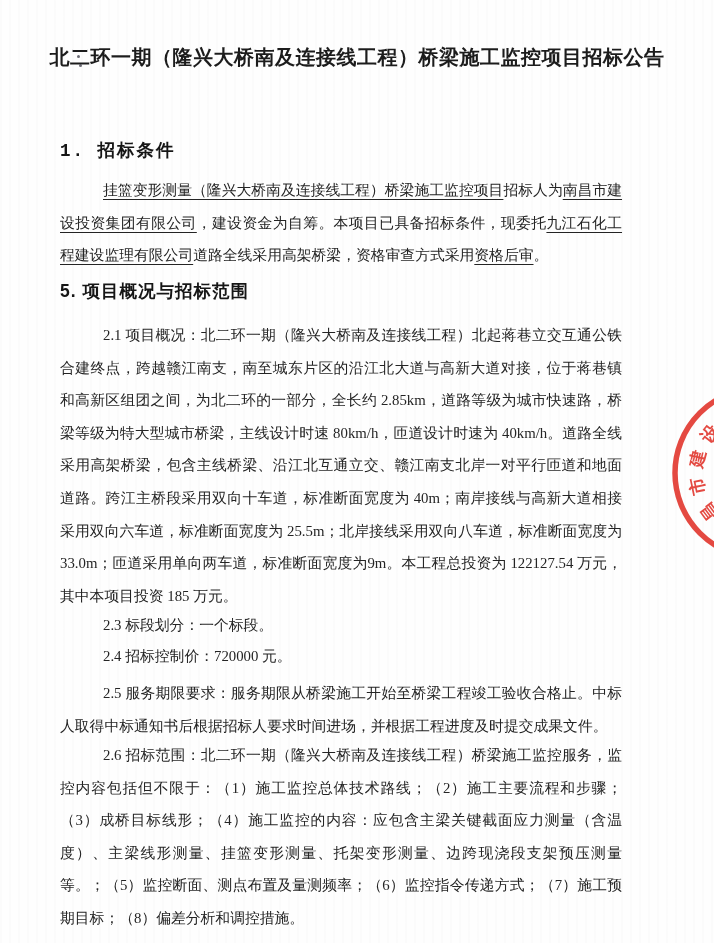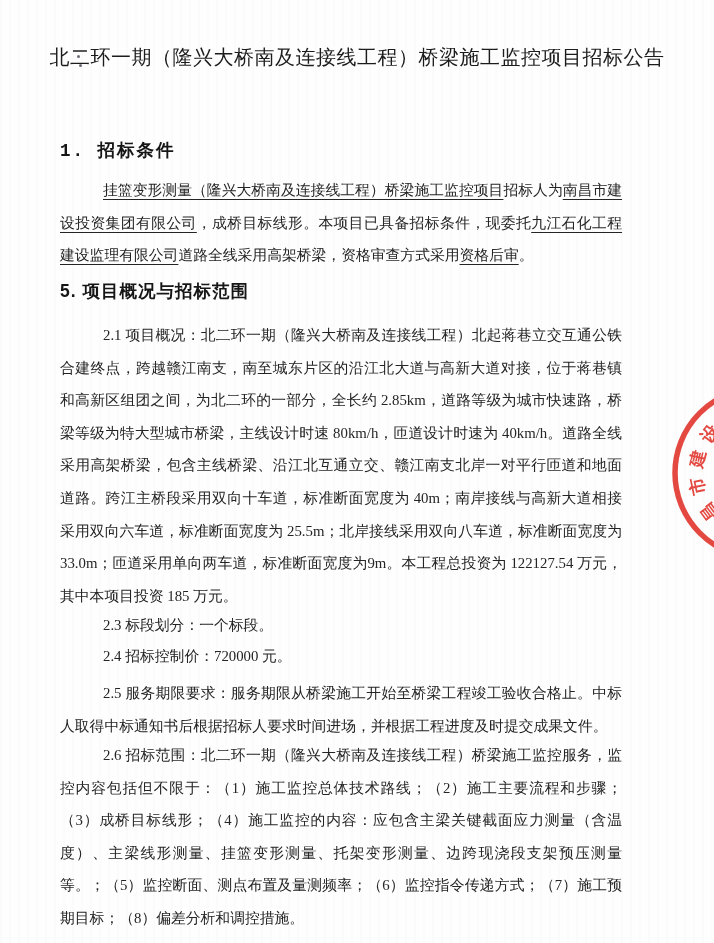--- a/index.html
+++ b/index.html
@@ -8,21 +8,21 @@
     width:714px;height:943px;
     margin:0 auto;
     background:#fefefe;
     background-image:repeating-linear-gradient(90deg, rgba(0,0,0,0.012) 0 2px, rgba(255,255,255,0) 2px 9px);
     overflow:hidden;
     font-family:"Liberation Serif","DejaVu Serif",serif;
     color:#212121;
   }
   .doc-title{
     position:absolute;left:0;right:0;text-align:center;
-    font-size:20px;font-weight:normal;letter-spacing:.5px;color:#1c1c1c;
+    font-size:20px;font-weight:bold;letter-spacing:.5px;color:#1c1c1c;
   }
   .doc-title.line1{top:44px;}
   .doc-title.line2{top:88px;}
   .sec-heading{
     position:absolute;left:60px;
     font-size:17.5px;font-weight:bold;color:#161616;
     font-family:"Liberation Sans","DejaVu Sans",sans-serif;
     letter-spacing:1px;
   }
   .sec-heading.serifed{font-family:"Liberation Serif","DejaVu Serif",serif;letter-spacing:2px;}
@@ -43,21 +43,21 @@
 </style>
 </head>
 <body>
 
 <div class="page">
 
   <div class="doc-title line1">北二环一期（隆兴大桥南及连接线工程）桥梁施工监控项目招标公告</div>
 
   <div class="sec-heading serifed" style="top:138px;font-family:Liberation Mono, monospace;">1. 招标条件</div>
 
-  <div class="para" style="top:174px;"><span class="u">挂篮变形测量（隆兴大桥南及连接线工程）桥梁施工监控项目</span><span>招标人为</span><span class="u">南昌市建设投资集团有限公司</span><span>，成桥目标线形。本项目已具备招标条件，现委托</span><span class="u">九江石化工程建设监理有限公司</span><span>道路全线采用高架桥梁，资格审查方式采用</span><span class="u">资格后审</span><span>。</span></div>
+  <div class="para" style="top:174px;"><span class="u">挂篮变形测量（隆兴大桥南及连接线工程）桥梁施工监控项目</span><span>招标人为</span><span class="u">南昌市建设投资集团有限公司</span><span>，建设资金为自筹。本项目已具备招标条件，现委托</span><span class="u">九江石化工程建设监理有限公司</span><span>道路全线采用高架桥梁，资格审查方式采用</span><span class="u">资格后审</span><span>。</span></div>
 
   <div class="sec-heading" style="top:279px;">5. 项目概况与招标范围</div>
 
   <div class="para" style="top:319px;">2.1 项目概况：北二环一期（隆兴大桥南及连接线工程）北起蒋巷立交互通公铁合建终点，跨越赣江南支，南至城东片区的沿江北大道与高新大道对接，位于蒋巷镇和高新区组团之间，为北二环的一部分，全长约 2.85km，道路等级为城市快速路，桥梁等级为特大型城市桥梁，主线设计时速 80km/h，匝道设计时速为 40km/h。道路全线采用高架桥梁，包含主线桥梁、沿江北互通立交、赣江南支北岸一对平行匝道和地面道路。跨江主桥段采用双向十车道，标准断面宽度为 40m；南岸接线与高新大道相接采用双向六车道，标准断面宽度为 25.5m；北岸接线采用双向八车道，标准断面宽度为 33.0m；匝道采用单向两车道，标准断面宽度为9m。本工程总投资为 122127.54 万元，其中本项目投资 185 万元。</div>
   <div class="para" style="top:609px;">2.3 标段划分：一个标段。</div>
   <div class="para" style="top:640px;">2.4 招标控制价：720000 元。</div>
   <div class="para" style="top:656px;margin-top:21px;">2.5 服务期限要求：服务期限从桥梁施工开始至桥梁工程竣工验收合格止。中标人取得中标通知书后根据招标人要求时间进场，并根据工程进度及时提交成果文件。</div>
   <div class="para" style="top:739px;">2.6 招标范围：北二环一期（隆兴大桥南及连接线工程）桥梁施工监控服务，监控内容包括但不限于：（1）施工监控总体技术路线；（2）施工主要流程和步骤；（3）成桥目标线形；（4）施工监控的内容：应包含主梁关键截面应力测量（含温度）、主梁线形测量、挂篮变形测量、托架变形测量、边跨现浇段支架预压测量等。；（5）监控断面、测点布置及量测频率；（6）监控指令传递方式；（7）施工预期目标；（8）偏差分析和调控措施。</div>
 
   <svg class="seal" width="220" height="220" viewBox="0 0 220 220" aria-hidden="true">

